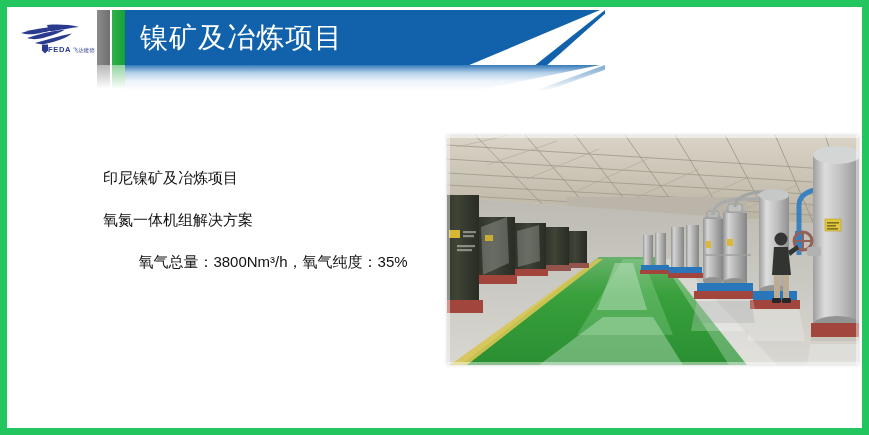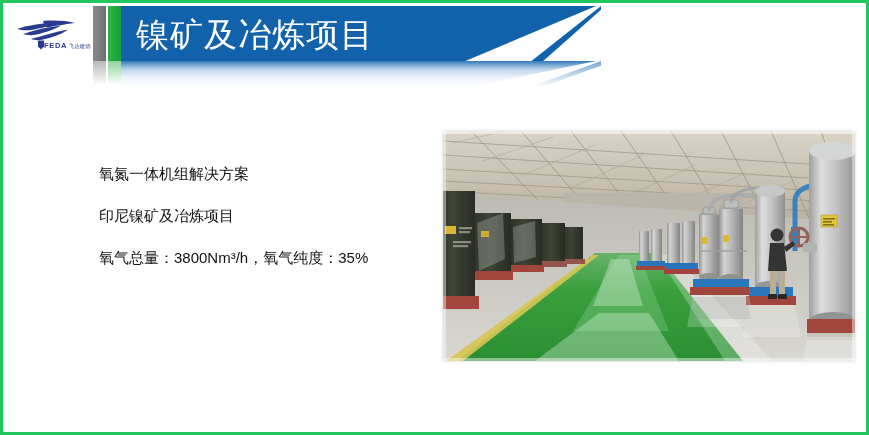--- a/index.html
+++ b/index.html
@@ -10,21 +10,21 @@
   body {
     font-family: "Liberation Sans", "DejaVu Sans", sans-serif;
   }
 
   #slide {
     position: relative;
     width: 869px;
     height: 435px;
     background: #ffffff;
     box-sizing: border-box;
-    border: 3px solid #22c55e;
+    border: 7px solid #22c55e;
     overflow: hidden;
   }
 
   
   #header {
     position: absolute;
     left: 0;
     top: 0;
     width: 869px;
     height: 86px;
@@ -81,21 +81,21 @@
     background: #1162ab;
     -webkit-clip-path: polygon(0 0, 100% 0, 72.5% 100%, 0 100%);
     clip-path: polygon(0 0, 100% 0, 72.5% 100%, 0 100%);
   }
   #banner-title {
     position: absolute;
     left: 15px;
     top: 50%;
     transform: translateY(-50%);
     color: #ffffff;
-    font-size: 33px;
+    font-size: 28px;
     letter-spacing: 1px;
     white-space: nowrap;
     line-height: 1;
   }
 
   
   #banner-stripe {
     position: absolute;
     left: 524px;
     top: 3px;
@@ -139,21 +139,21 @@
     top: 163px;
     width: 340px;
   }
   .body-line {
     color: #111111;
     font-size: 15px;
     line-height: 1;
     margin-bottom: 27px;
     white-space: nowrap;
   }
-  .body-line:last-child { margin-bottom: 0; }
+  .body-line:last-child { margin-bottom: 0; text-align: center; }
 
   
   #photo {
     position: absolute;
     left: 440px;
     top: 128px;
     width: 412px;
     height: 230px;
     overflow: hidden;
     background: #9a9488;
@@ -190,22 +190,22 @@
     <div id="banner">
       <div id="banner-title">镍矿及冶炼项目</div>
     </div>
     <div id="banner-stripe"></div>
     <div id="banner-ref"></div>
     <div id="banner-stripe-ref"></div>
 
   </div>
 
   <div id="body-text">
+    <div class="body-line">印尼镍矿及冶炼项目</div>
     <div class="body-line">氧氮一体机组解决方案</div>
-    <div class="body-line">印尼镍矿及冶炼项目</div>
     <div class="body-line">氧气总量：3800Nm³/h，氧气纯度：35%</div>
   </div>
 
   <div id="photo">
     <svg width="412" height="230" viewBox="0 0 412 230" xmlns="http://www.w3.org/2000/svg">
       <defs>
         <linearGradient id="ceilGrad" x1="0" y1="0" x2="0" y2="1">
           <stop offset="0%" stop-color="#d8d2c4"></stop>
           <stop offset="100%" stop-color="#b5ae9d"></stop>
         </linearGradient>

